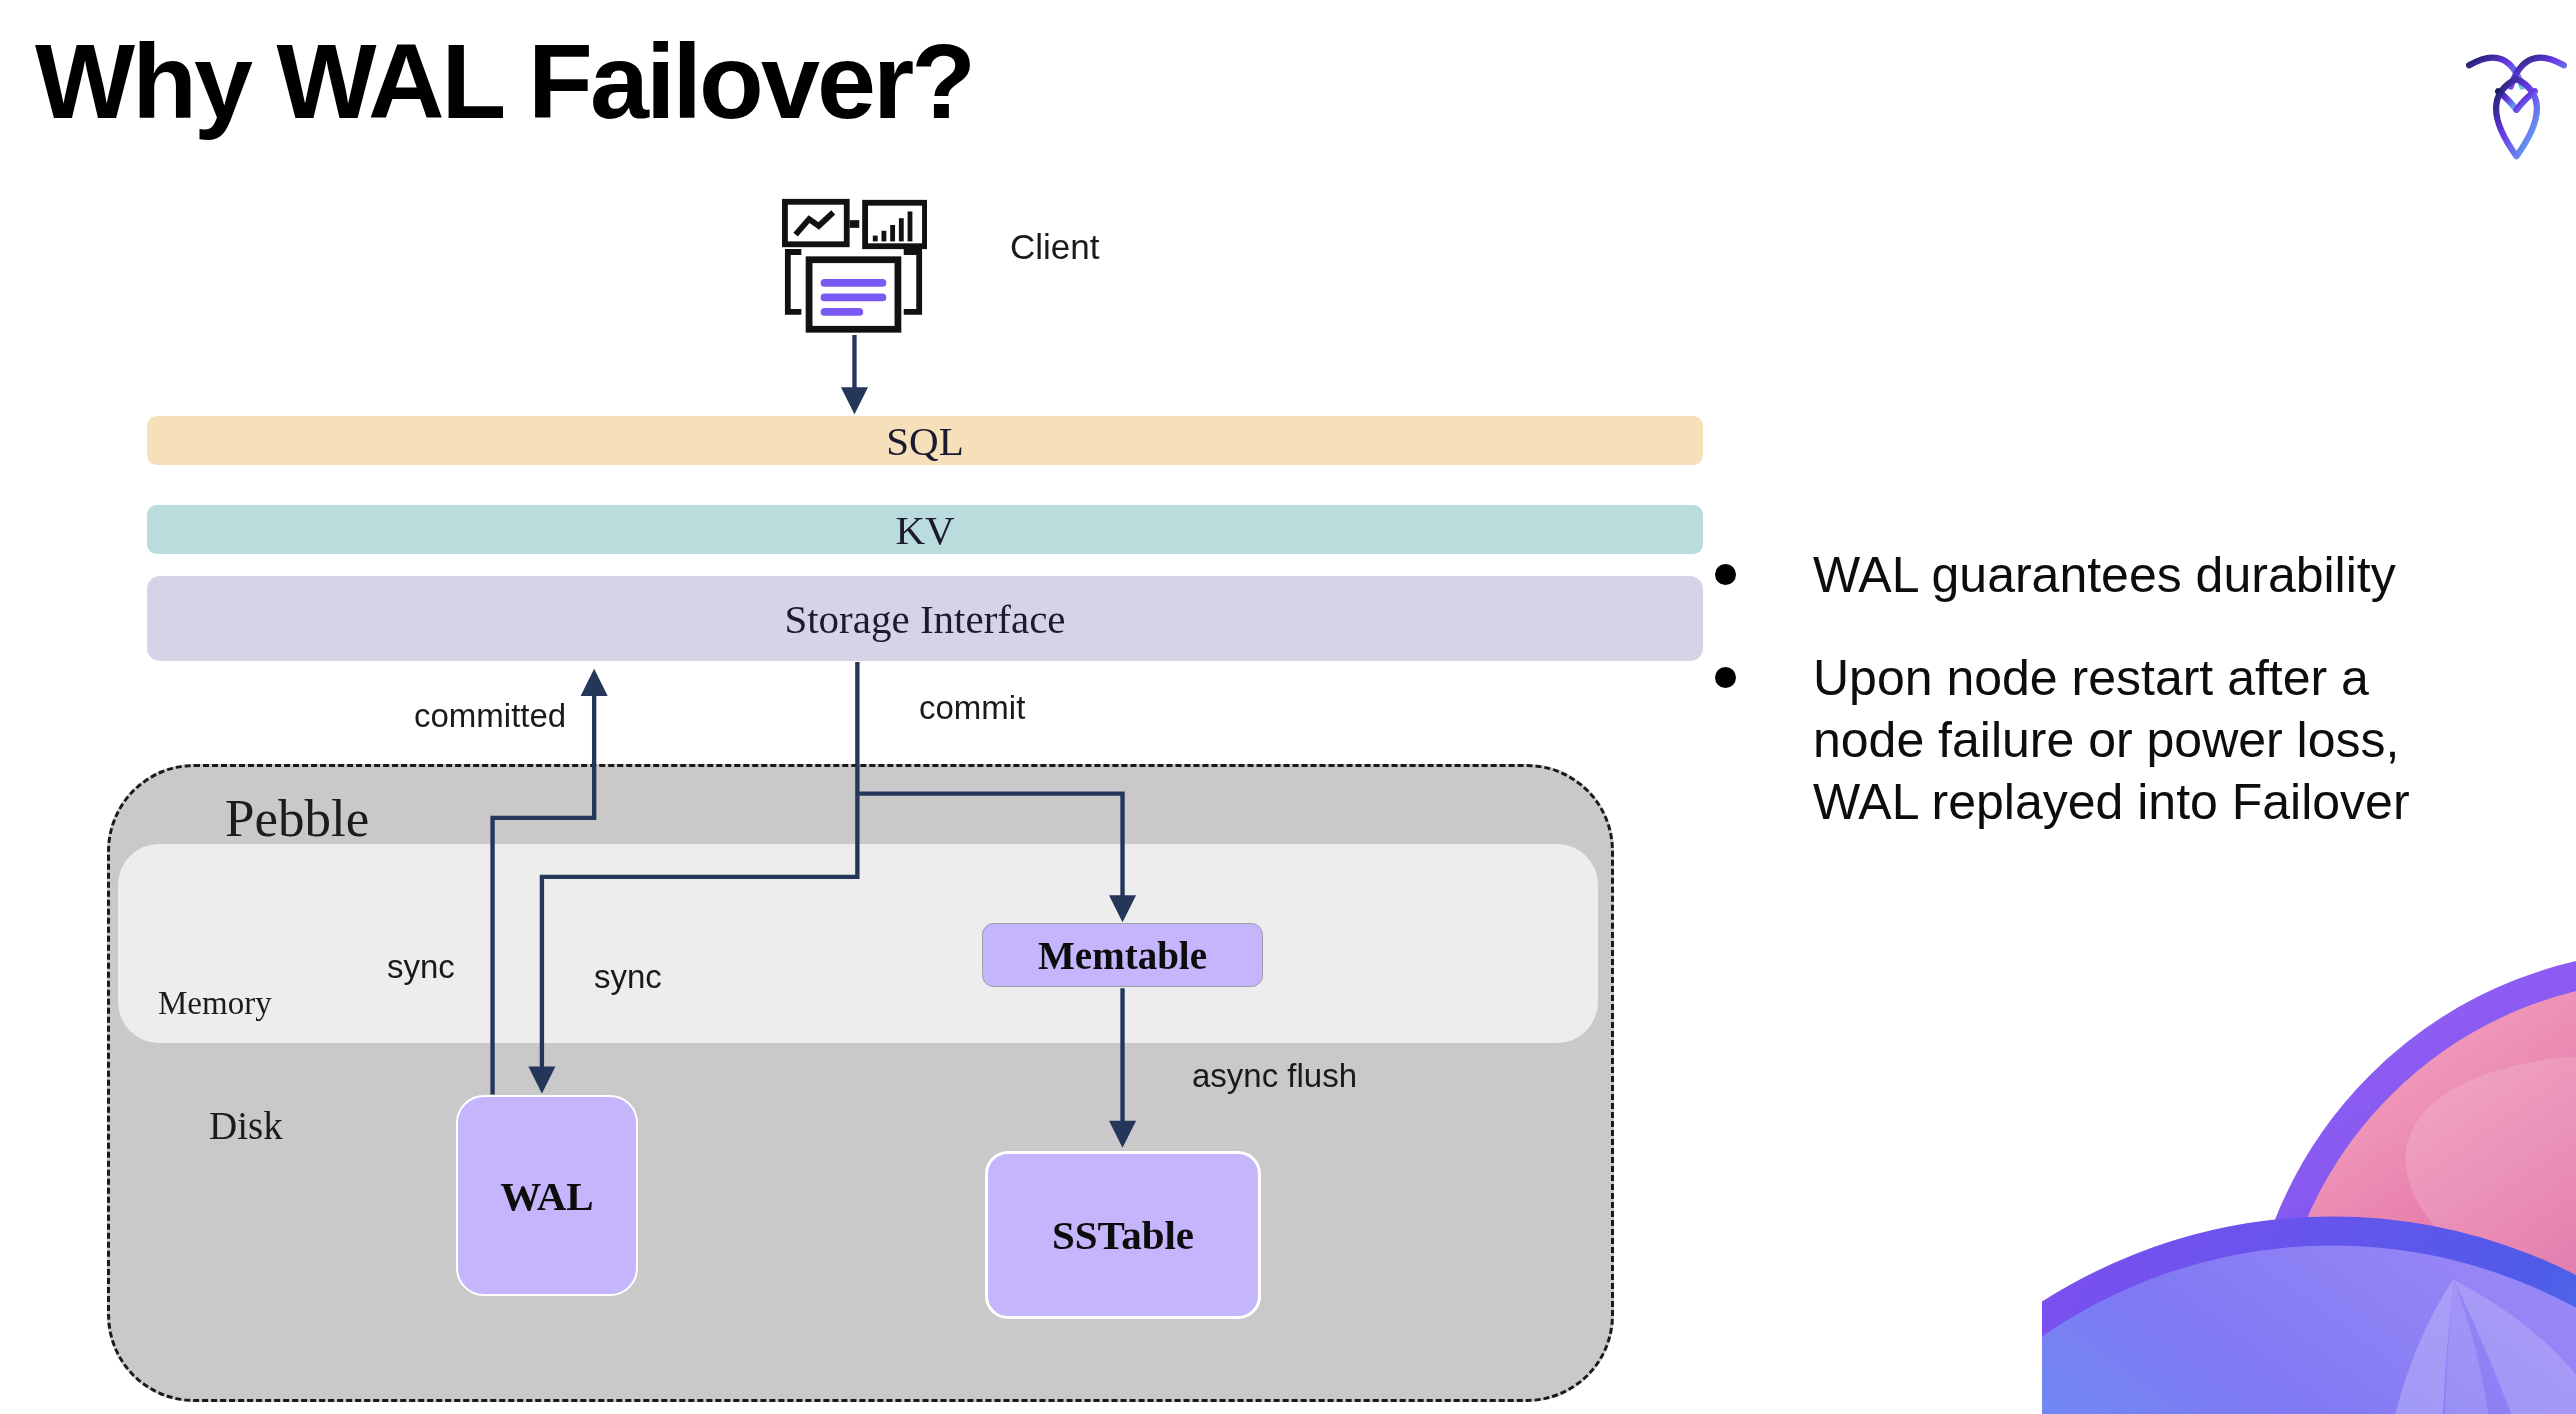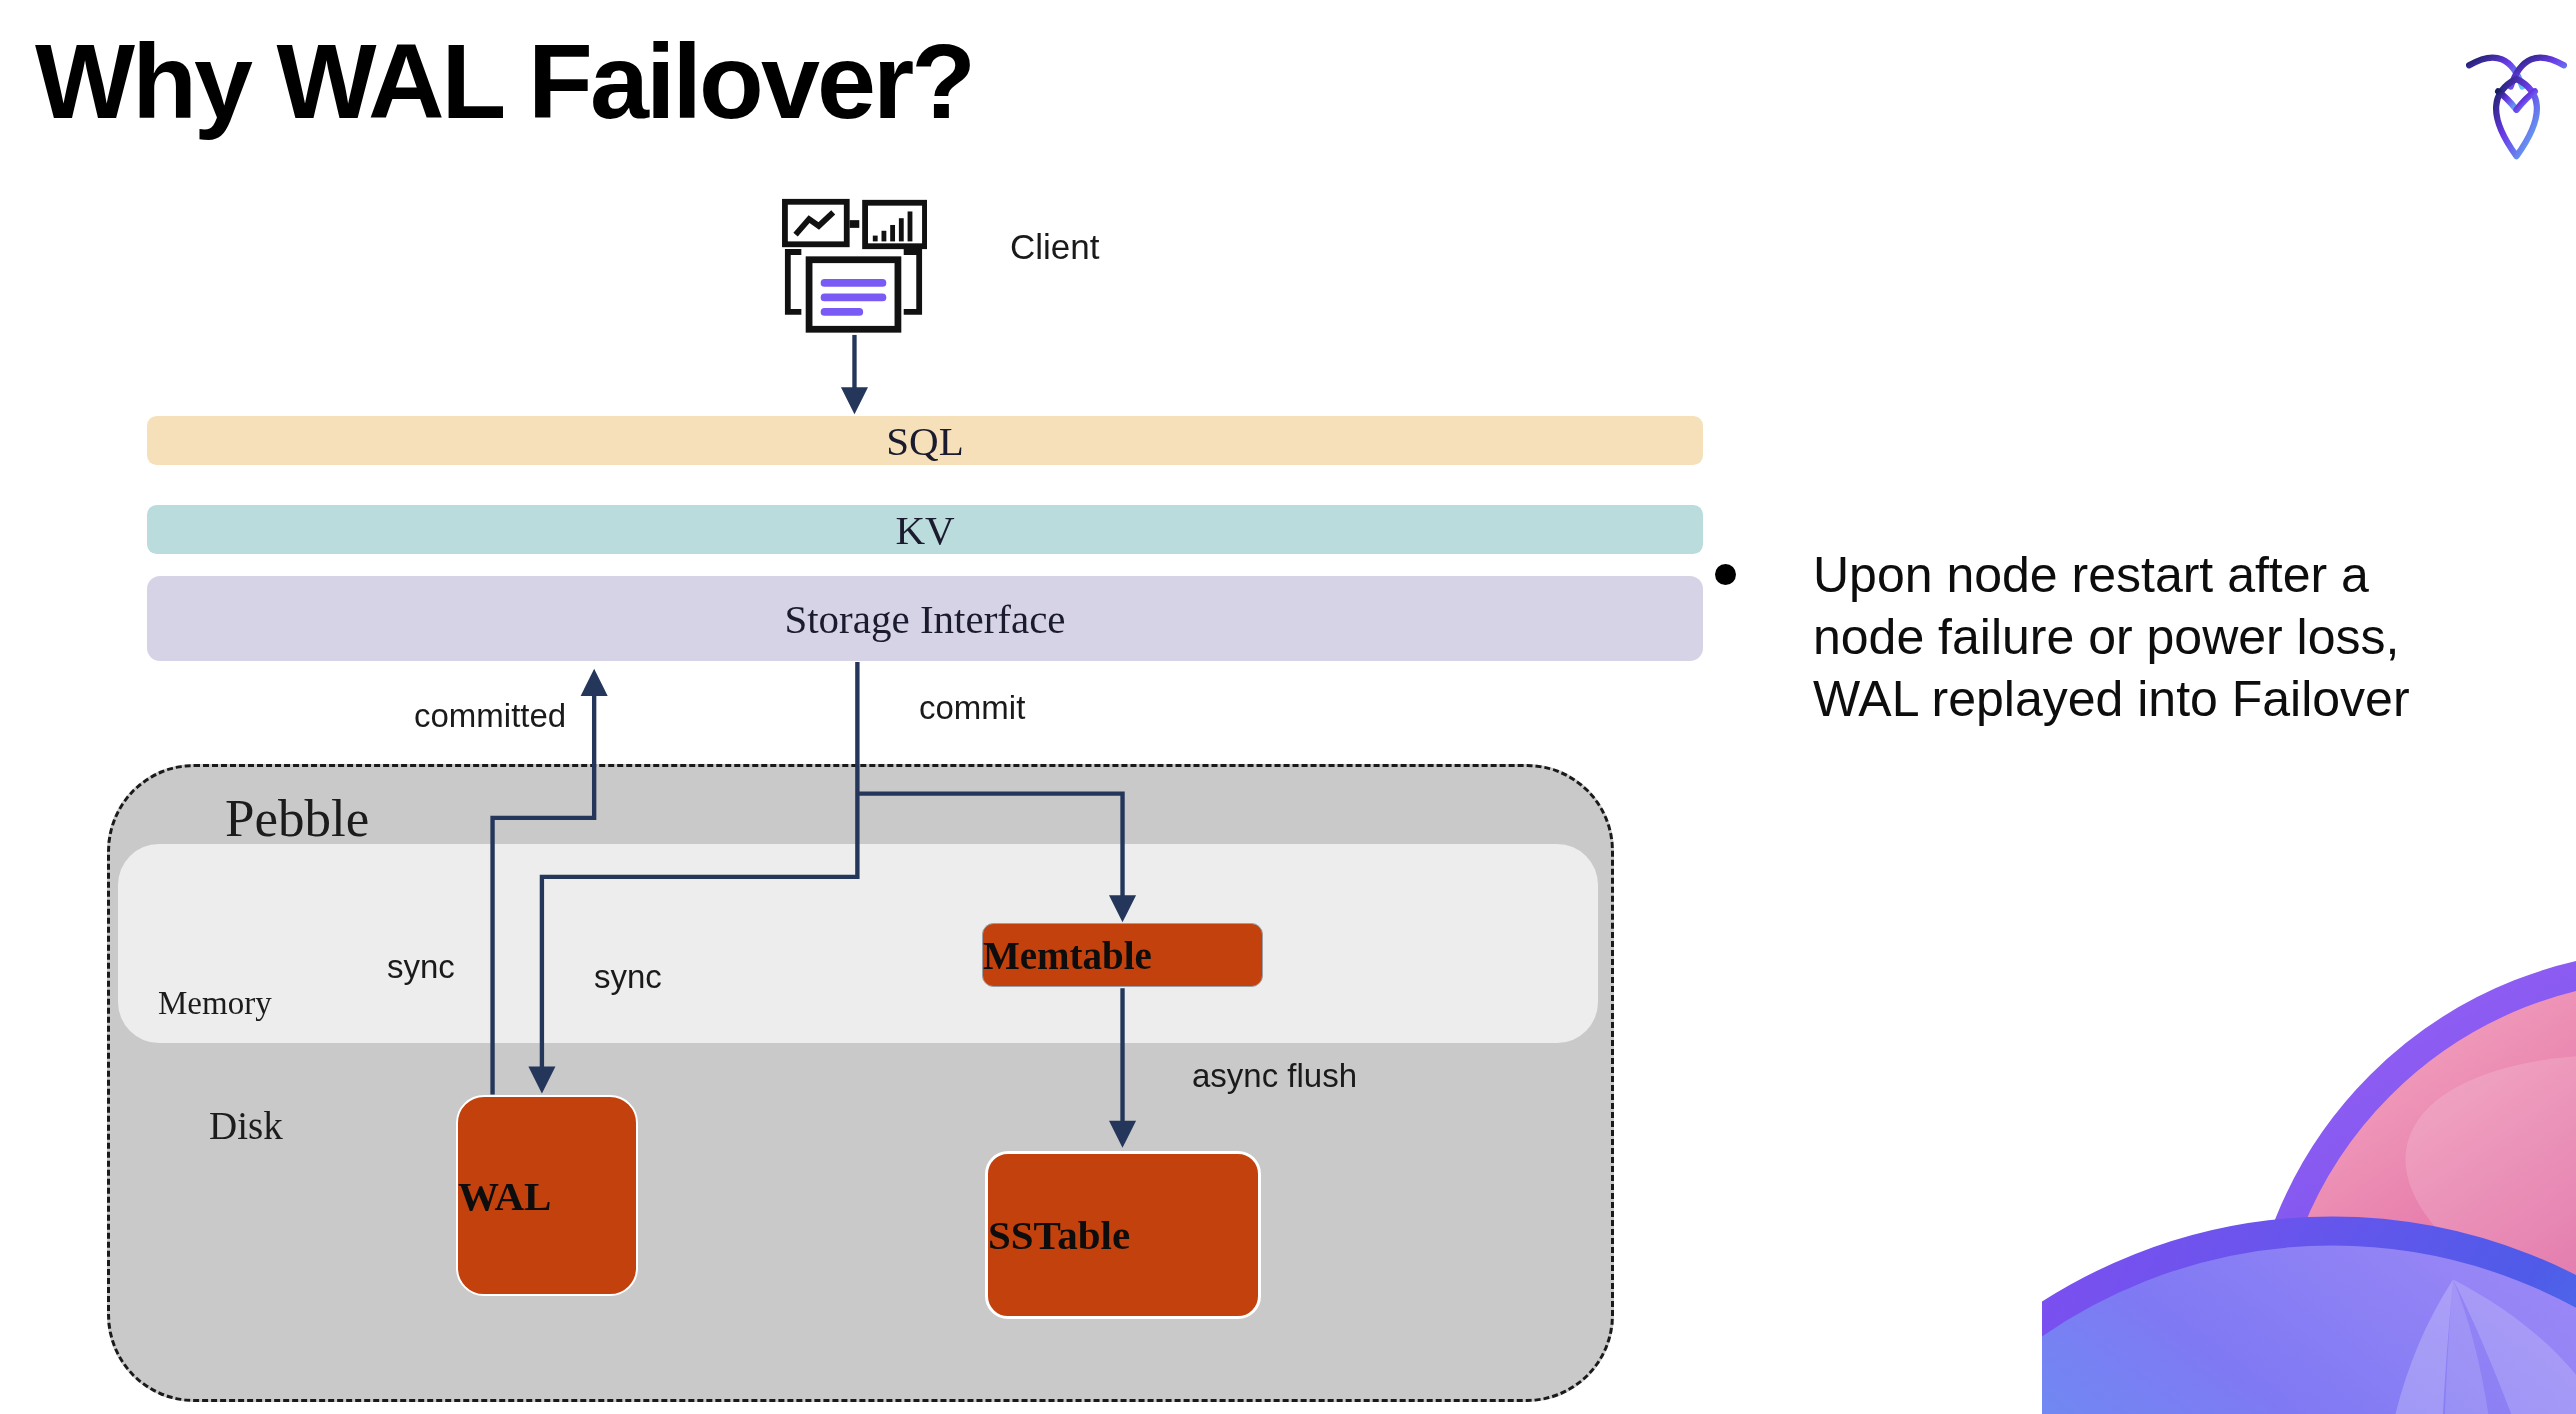--- a/index.html
+++ b/index.html
@@ -44,23 +44,23 @@
   .serif-label {
     font-family:"Liberation Serif","DejaVu Serif",serif;
     font-size:53px; color:#1c1c1c; z-index:6; white-space:nowrap;
   }
   .pebble-label { left:225px; top:788px; }
   .memory-label { left:158px; top:985px; font-size:33px; }
   .disk-label { left:209px; top:1103px; font-size:39px; }
 
   
   .node {
-    display:flex; align-items:center; 
+    display:flex; align-items:center; justify-content:center;
     font-family:"Liberation Serif","DejaVu Serif",serif;
-    font-weight:bold; color:#0d0d0d; background:#c2410c; z-index:3;
+    font-weight:bold; color:#0d0d0d; background:#c4b5fd; z-index:3;
   }
   .node-wal {
     left:456px; top:1095px; width:182px; height:201px;
     border:2.9px solid #ffffff; border-radius:28px; font-size:41px;
   }
   .node-memtable {
     left:982px; top:923px; width:281px; height:64px;
     border:1.9px solid #9aa0a6; border-radius:11.6px; font-size:39px;
   }
   .node-sstable {
@@ -191,20 +191,24 @@
   </g>
 </svg>
 
 <div class="abs sans-label edge-label lbl-committed">committed</div>
 <div class="abs sans-label edge-label lbl-commit">commit</div>
 <div class="abs sans-label edge-label lbl-sync-wal">sync</div>
 <div class="abs sans-label edge-label lbl-sync-commit">sync</div>
 <div class="abs sans-label edge-label lbl-async">async flush</div>
 
 <div class="abs bullets">
+  <div class="bullet-row">
+    <div class="bullet-dot"></div>
+    <div class="bullet-text">WAL guarantees durability</div>
+  </div>
   <div class="bullet-row">
     <div class="bullet-dot"></div>
     <div class="bullet-text">Upon node restart after a
 node failure or power loss,
 WAL replayed into Failover</div>
   </div>
 </div>
 
 <svg class="abs artwork" viewBox="0 0 552 470">
   <defs>

